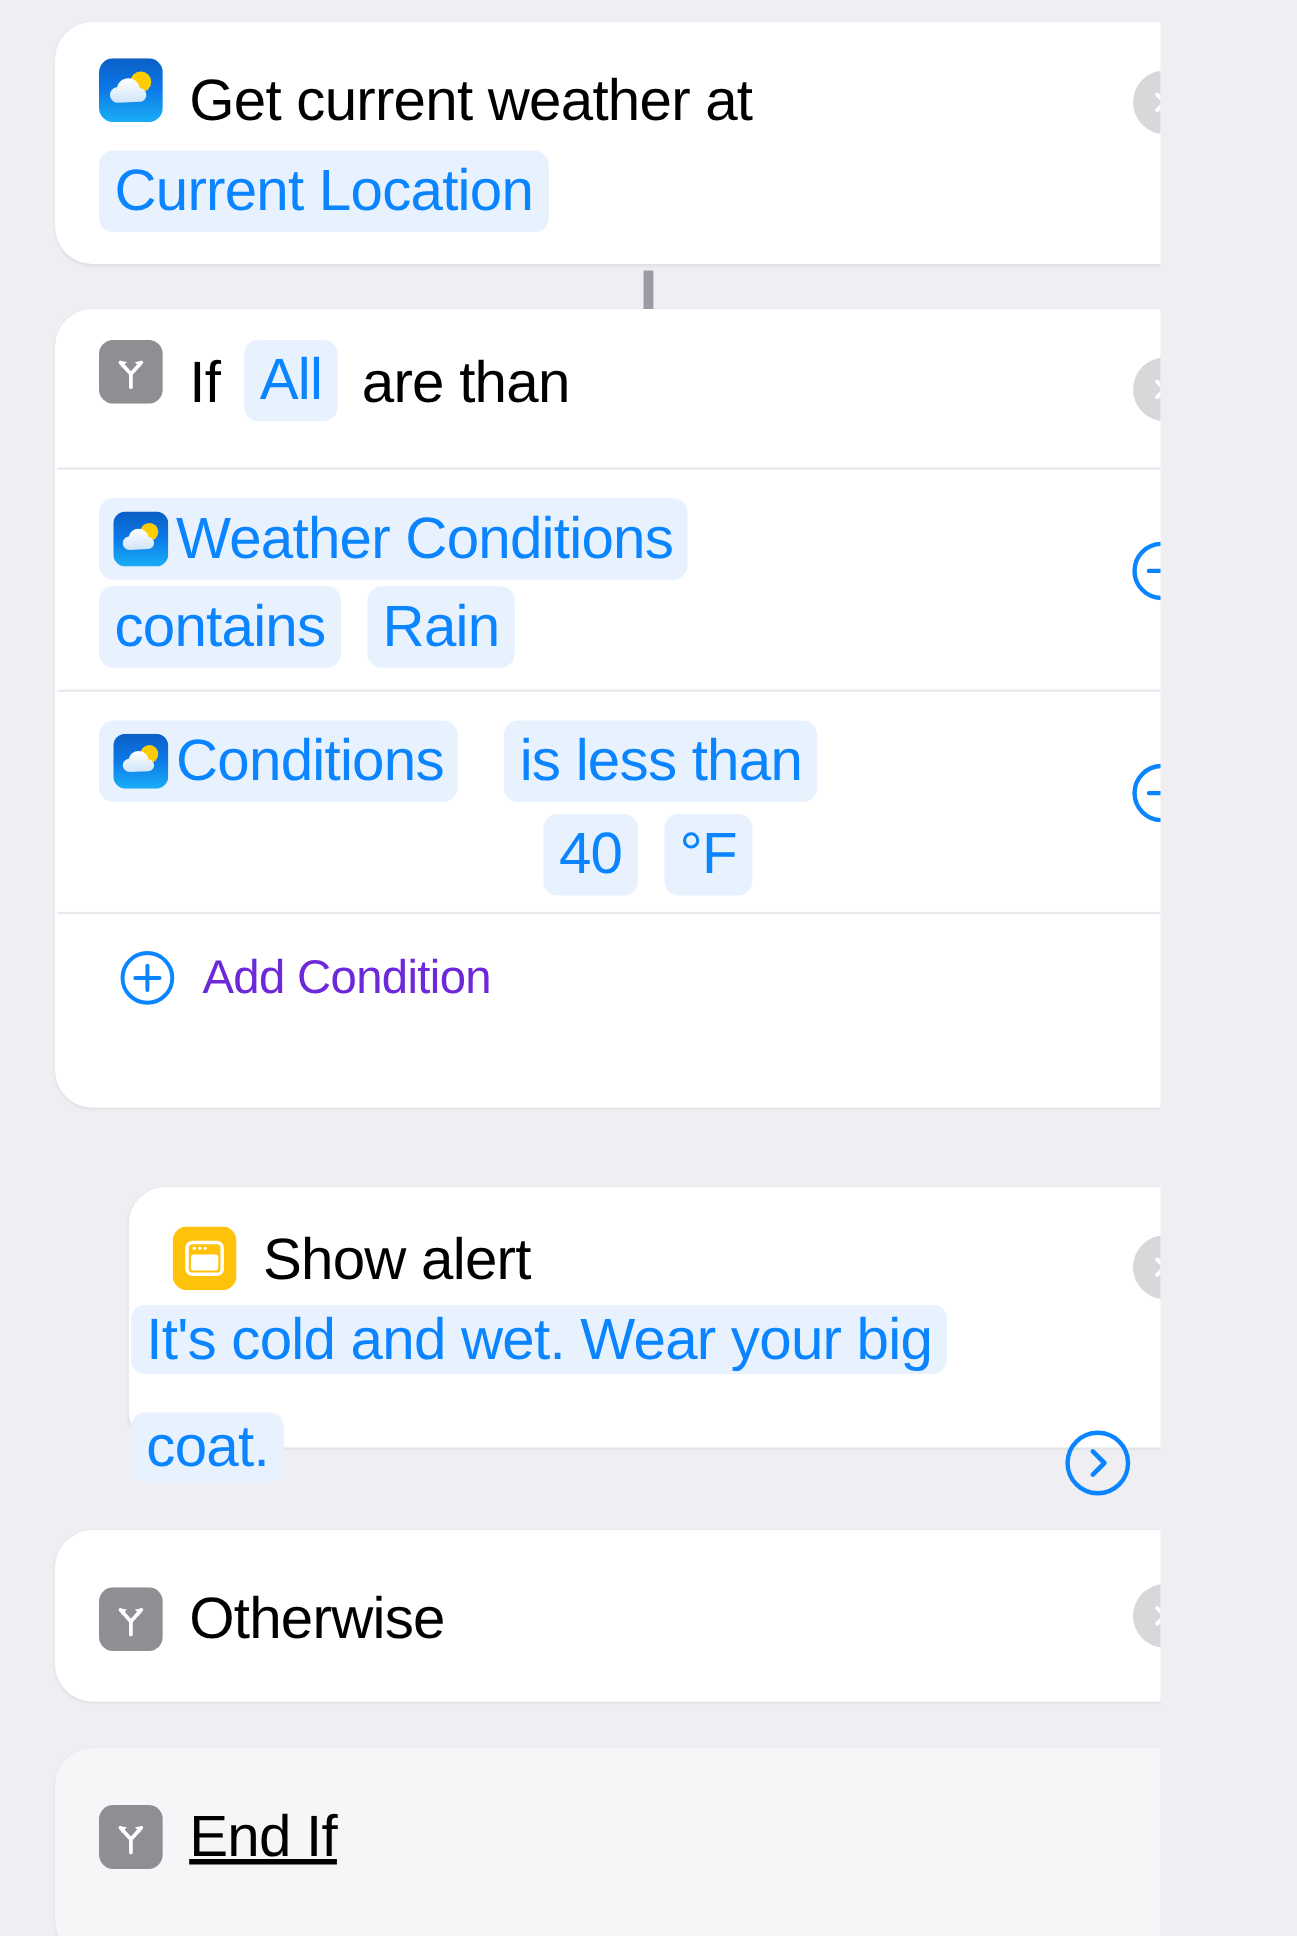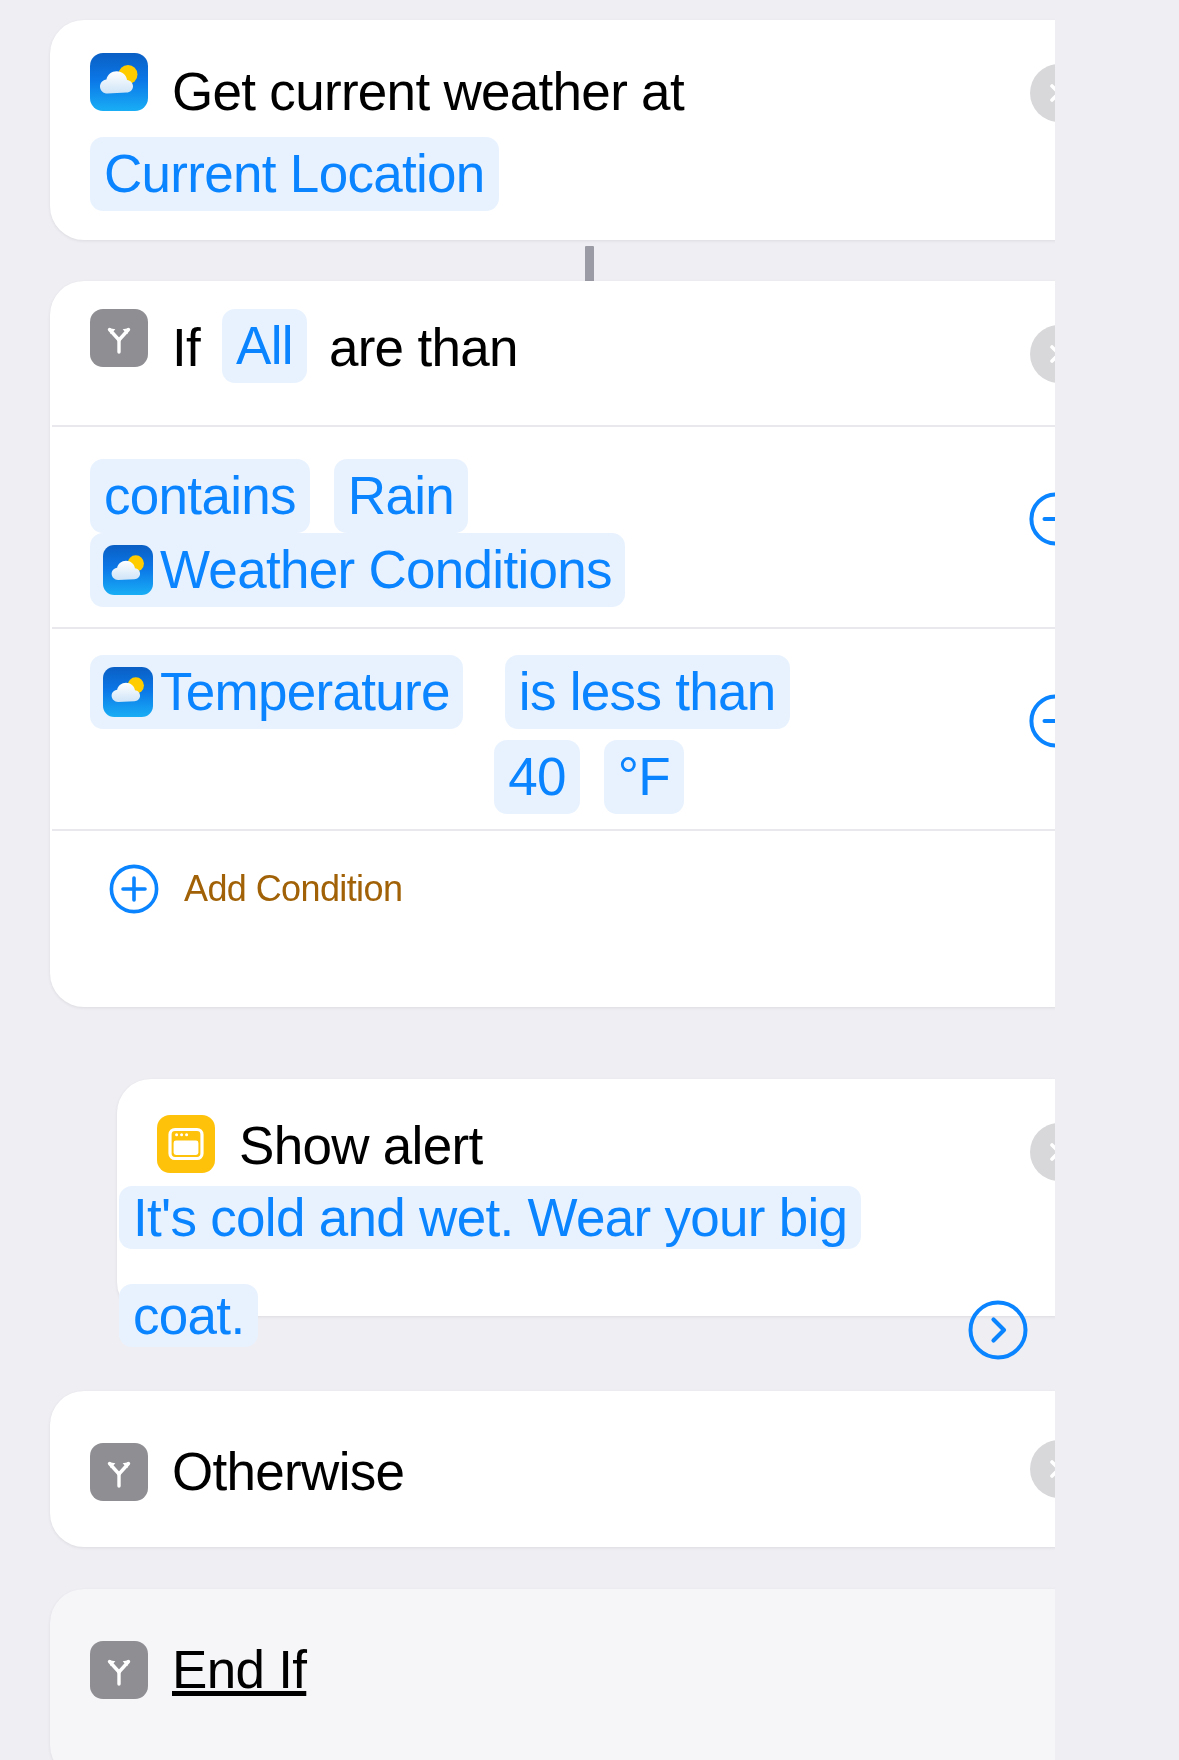--- a/index.html
+++ b/index.html
@@ -129,22 +129,22 @@
   .chev-btn svg { width: 100%; height: 100%; display: block; }
 
   .add-row {
     display: flex;
     align-items: center;
     cursor: pointer;
   }
   .plus-ico { width: 52px; height: 52px; flex: 0 0 auto; }
   .plus-ico svg { width: 100%; height: 100%; display: block; }
   .add-label {
-    color: #a16207;
-    font-size: 36px;
+    color: #6d28d9;
+    font-size: 43px;
     letter-spacing: -0.6px;
     margin-left: 24px;
     white-space: nowrap;
   }
 
   
   .connector {
     position: absolute;
     width: 9px;
     background: #9A9BA5;
@@ -233,57 +233,57 @@
         <svg viewBox="0 0 30 30" fill="none" stroke="#FFFFFF" stroke-width="3.6" stroke-linecap="round">
           <line x1="8" y1="8" x2="22" y2="22"></line>
             <line x1="22" y1="8" x2="8" y2="22"></line>
         </svg>
       </div>
     </div>
 
     <div class="divider"></div>
 
     <div class="cond-inner" style="position:relative; height:200px;">
-      <div class="row" style="margin-top:6px;">
-        <span class="pill">contains</span>
-        <span class="pill" style="margin-left:24px;">Rain</span>
-      </div>
       <div class="row">
         <span class="pill tight">
           <span class="appicon icon-weather-sm ico">
             <svg viewBox="0 0 58 58">
               <rect x="0" y="0" width="58" height="58" rx="13" fill="url(#wgrad)"></rect>
               <circle cx="38" cy="21.5" r="9.5" fill="#FFCC00"></circle>
               <path d="M17.5 40.5c-4.2 0-7.5-3.2-7.5-7.1 0-3.6 2.8-6.6 6.4-7 .9-4.7 5.2-8.2 10.3-8.2 5.3 0 9.7 3.8 10.4 8.8 3.3.3 5.9 3 5.9 6.3 0 3.5-2.9 6.3-6.5 6.3z" fill="url(#cgrad)"></path>
             </svg>
           </span>
           <span>Weather Conditions</span>
         </span>
       </div>
+      <div class="row" style="margin-top:6px;">
+        <span class="pill">contains</span>
+        <span class="pill" style="margin-left:24px;">Rain</span>
+      </div>
       <div class="minus-btn" style="right:44px; top:64px;">
         <svg viewBox="0 0 56 56" fill="none">
           <circle cx="28" cy="28" r="24.6" stroke="#0A84FF" stroke-width="4"></circle>
           <line x1="16.5" y1="28" x2="39.5" y2="28" stroke="#0A84FF" stroke-width="4" stroke-linecap="round"></line>
         </svg>
       </div>
     </div>
 
     <div class="divider"></div>
 
     <div class="cond-inner" style="position:relative; height:200px;">
       <div class="row">
         <span class="pill tight">
           <span class="appicon icon-weather-sm ico">
             <svg viewBox="0 0 58 58">
               <rect x="0" y="0" width="58" height="58" rx="13" fill="url(#wgrad)"></rect>
               <circle cx="38" cy="21.5" r="9.5" fill="#FFCC00"></circle>
               <path d="M17.5 40.5c-4.2 0-7.5-3.2-7.5-7.1 0-3.6 2.8-6.6 6.4-7 .9-4.7 5.2-8.2 10.3-8.2 5.3 0 9.7 3.8 10.4 8.8 3.3.3 5.9 3 5.9 6.3 0 3.5-2.9 6.3-6.5 6.3z" fill="url(#cgrad)"></path>
             </svg>
           </span>
-          <span>Temperature</span>
+          <span>Conditions</span>
         </span>
         <span class="pill" style="margin-left:42px;">is less than</span>
       </div>
       <div class="row" style="margin-top:11px;justify-content:center;">
         <span class="pill">40</span>
         <span class="pill" style="margin-left:24px;">°F</span>
       </div>
       <div class="minus-btn" style="right:44px; top:64px;">
         <svg viewBox="0 0 56 56" fill="none">
           <circle cx="28" cy="28" r="24.6" stroke="#0A84FF" stroke-width="4"></circle>

